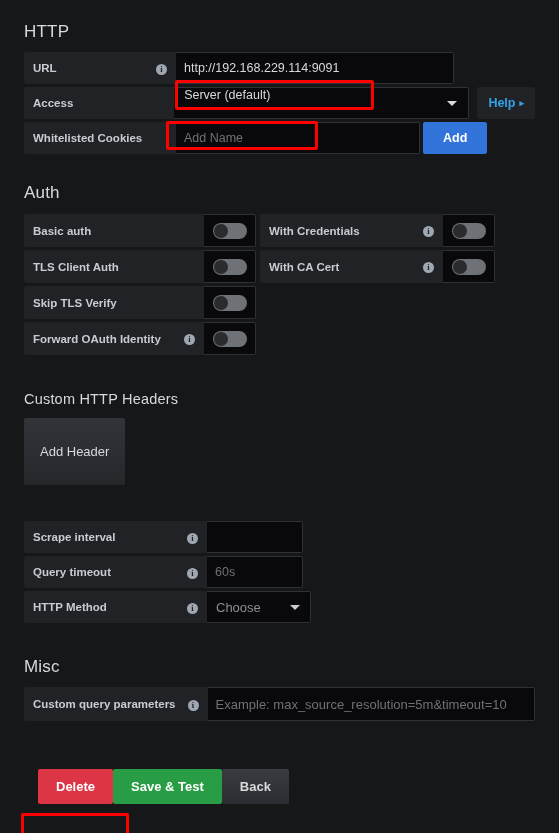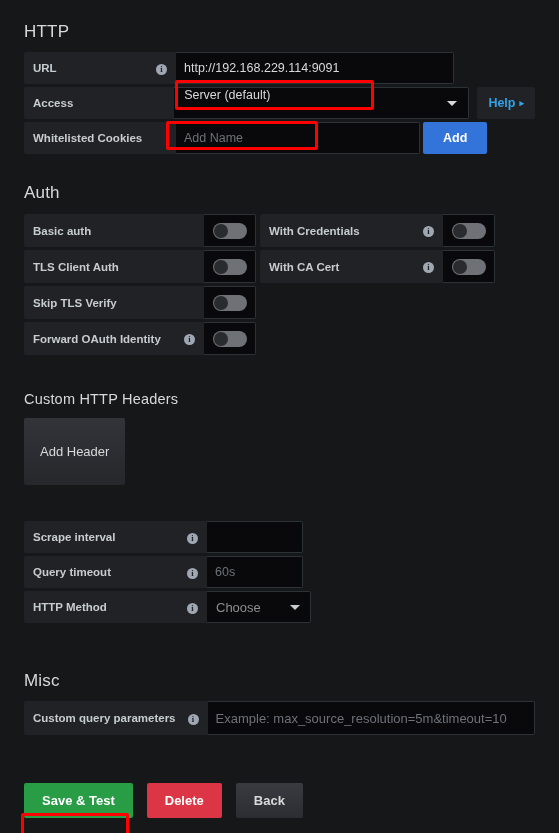--- a/index.html
+++ b/index.html
@@ -181,42 +181,42 @@
     border-radius: 0 2px 2px 0;
     color: #8e8e8e;
     font-size: 13px;
     display: flex; align-items: center;
     padding: 0 9px;
     position: relative;
   }
   .r-method .caret { border-top-color: #c7ccd1; right: 10px; }
 
   
-  .misc-sec { margin-top: 48px; }
+  .misc-sec { margin-top: 34px; }
   .misc-sec .section-title { margin-bottom: 10px; }
   .r-misc { height: 34px; }
   .r-misc .lbl { width: 194px; }
   .r-misc .inp { width: 360px; font-size: 13px; }
 
   
   .footer { margin-top: 48px; display: flex; }
   .btn {
     border: none;
     border-radius: 2px;
     font-size: 13px;
     font-weight: bold;
     color: #fff;
     padding: 10px 18px;
     cursor: pointer;
     font-family: "Liberation Sans", sans-serif;
   }
   .btn-save   { background: #299c46; }
   .btn-delete { background: #d44a3a; background: #dc3545; margin-left: 14px; }
   .btn-back   { background: #33343a; background: linear-gradient(180deg,#3a3b41 0%,#2c2d32 100%);
-                color: #d8d9da; margin-left: 14px; }
+                color: #d8d9da; }
 
   
   .hl {
     position: absolute;
     border: 3px solid #ff0000;
     border-radius: 2px;
     pointer-events: none;
     z-index: 20;
   }
 </style>
@@ -366,22 +366,22 @@
     <div class="row r-misc">
       <div class="lbl">
         <span>Custom query parameters</span>
         <span class="info"><span class="info-i">i</span></span>
       </div>
       <div class="inp ph">Example: max_source_resolution=5m&amp;timeout=10</div>
     </div>
   </div>
 
   <div class="footer">
+    <button class="btn btn-delete">Delete</button>
     <button class="btn btn-save">Save &amp; Test</button>
-    <button class="btn btn-delete">Delete</button>
     <button class="btn btn-back">Back</button>
   </div>
 
   <div class="hl" style="left:175px; top:58px; width:199px; height:30px;"></div>
   <div class="hl" style="left:166px; top:99px; width:152px; height:29px;"></div>
   <div class="hl" style="left:21px; top:791px; width:108px; height:38px;"></div>
 
 </div>
 
 </body></html>

